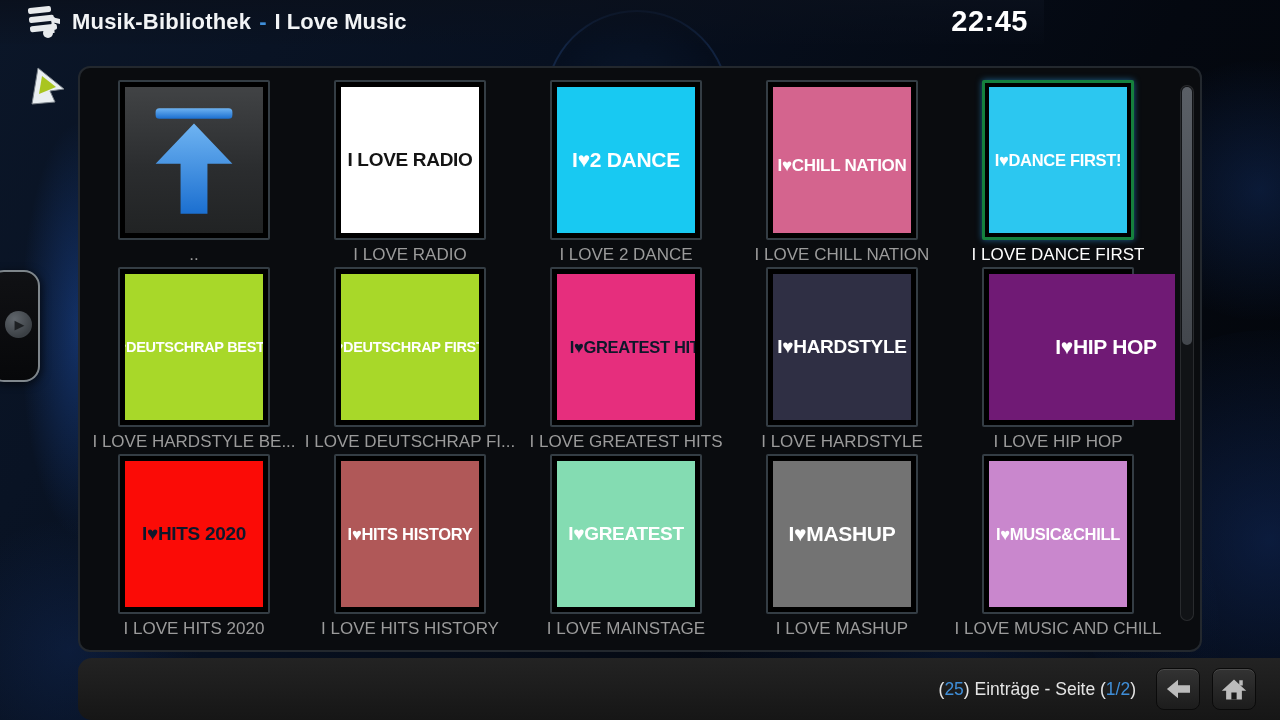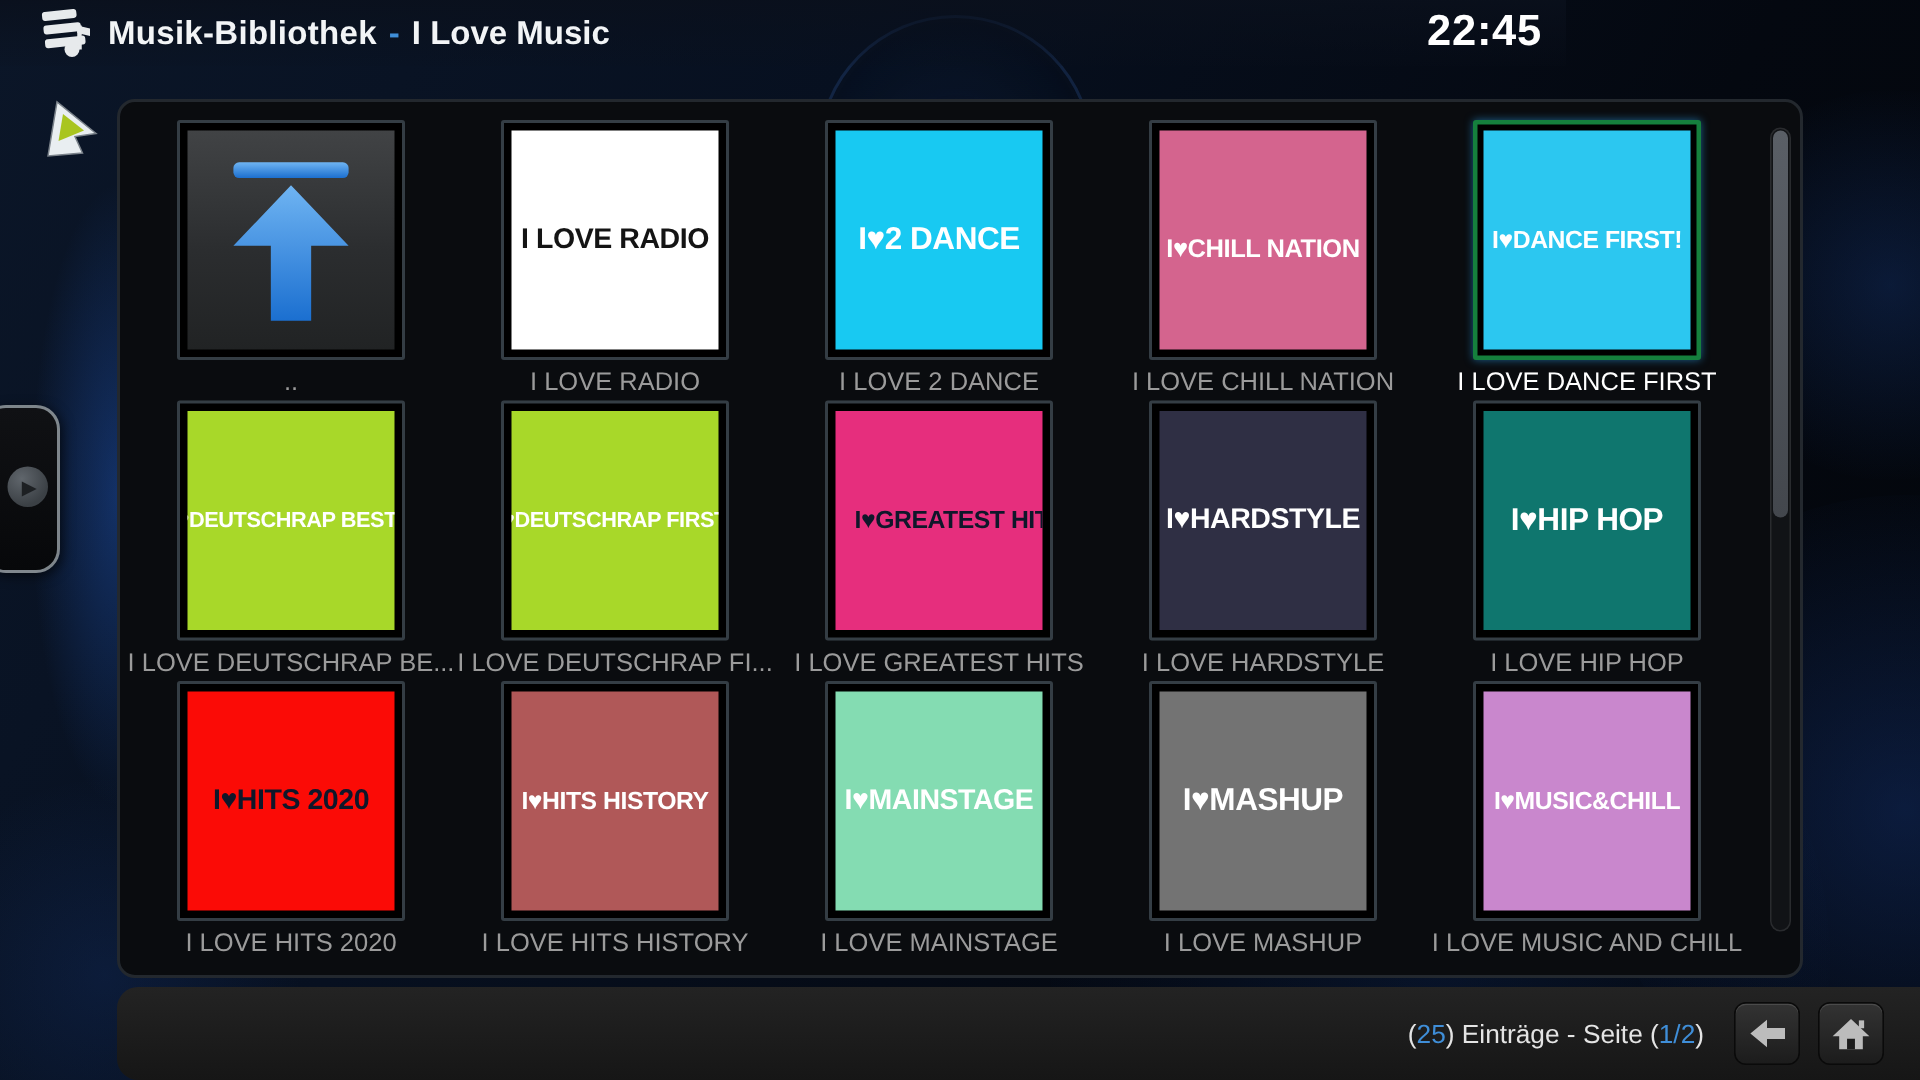--- a/index.html
+++ b/index.html
@@ -170,21 +170,21 @@
     <div class="tlabel">I LOVE DANCE FIRST</div>
   </div>
 
   <div class="tile">
     <div class="frame">
       <div class="art" style="background: rgb(168, 216, 41);">
 
         <span class="logo" style="color: rgb(255, 255, 255); font-size: 14.5px;">I♥DEUTSCHRAP BESTE</span>
       </div>
     </div>
-    <div class="tlabel">I LOVE DEUTSCHRAP BE...</div>
+    <div class="tlabel">I LOVE HARDSTYLE BE...</div>
   </div>
 
   <div class="tile">
     <div class="frame">
       <div class="art" style="background: rgb(168, 216, 41);">
 
         <span class="logo" style="color: rgb(255, 255, 255); font-size: 14.5px;">I♥DEUTSCHRAP FIRST!</span>
       </div>
     </div>
     <div class="tlabel">I LOVE DEUTSCHRAP FI...</div>
@@ -205,21 +205,21 @@
       <div class="art" style="background: rgb(47, 47, 68);">
 
         <span class="logo" style="color: rgb(255, 255, 255); font-size: 19px;">I♥HARDSTYLE</span>
       </div>
     </div>
     <div class="tlabel">I LOVE HARDSTYLE</div>
   </div>
 
   <div class="tile">
     <div class="frame">
-      <div class="art" style="background: #0f766e;">
+      <div class="art" style="background: #701a75; padding-left: 48px;">
 
         <span class="logo" style="color: rgb(255, 255, 255); font-size: 21px;">I♥HIP HOP</span>
       </div>
     </div>
     <div class="tlabel">I LOVE HIP HOP</div>
   </div>
 
   <div class="tile">
     <div class="frame">
       <div class="art" style="background: rgb(251, 11, 6);">
@@ -237,21 +237,21 @@
         <span class="logo" style="color: rgb(255, 255, 255); font-size: 16.5px;">I♥HITS HISTORY</span>
       </div>
     </div>
     <div class="tlabel">I LOVE HITS HISTORY</div>
   </div>
 
   <div class="tile">
     <div class="frame">
       <div class="art" style="background: rgb(132, 220, 178);">
 
-        <span class="logo" style="color: rgb(255, 255, 255); font-size: 19px;">I♥MAINSTAGE</span>
+        <span class="logo" style="color: rgb(255, 255, 255); font-size: 19px;">I♥GREATEST</span>
       </div>
     </div>
     <div class="tlabel">I LOVE MAINSTAGE</div>
   </div>
 
   <div class="tile">
     <div class="frame">
       <div class="art" style="background: #737373;">
 
         <span class="logo" style="color: rgb(255, 255, 255); font-size: 21px;">I♥MASHUP</span>

